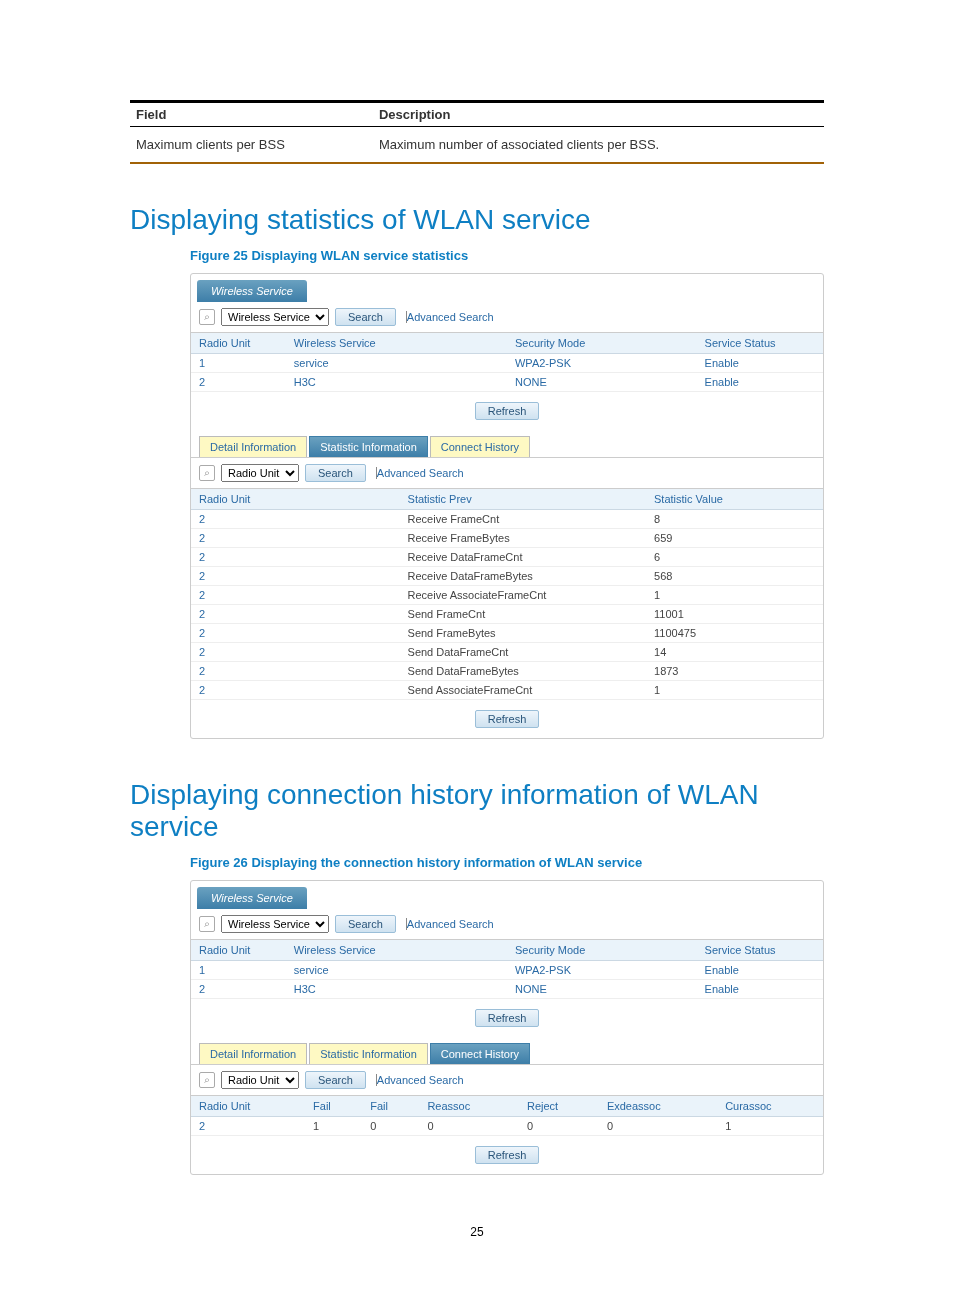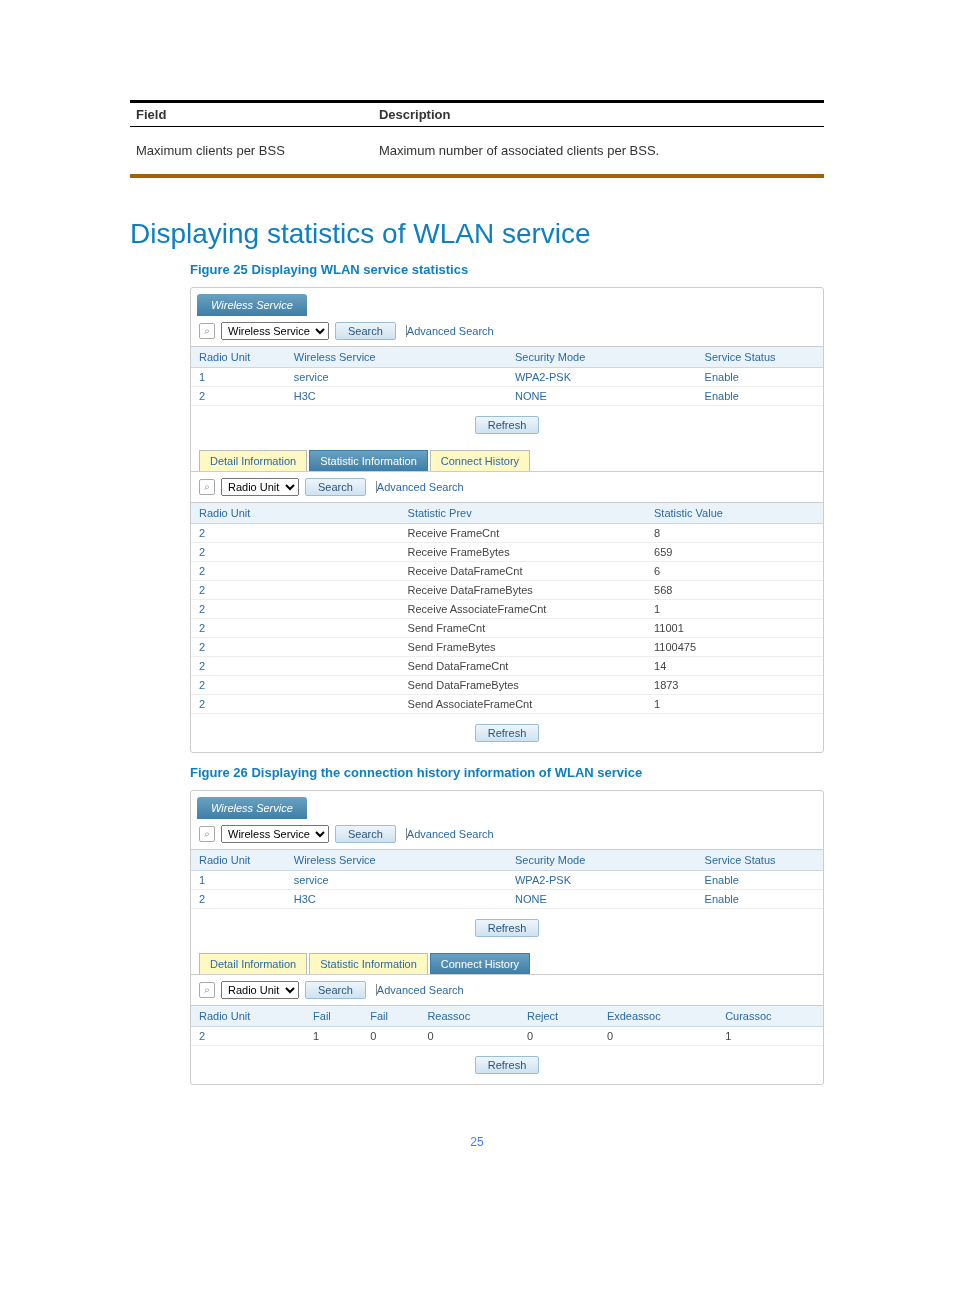--- a/index.html
+++ b/index.html
@@ -21,22 +21,22 @@
     font-size: 13px;
   }
   .doc-table th {
     text-align: left;
     font-weight: bold;
     border-top: 3px solid #000;
     border-bottom: 1px solid #000;
     padding: 4px 6px;
   }
   .doc-table td {
-    border-bottom: 4px solid #a16207;
-    padding: 16px 6px;
+    border-bottom: 2px solid #a16207;
+    padding: 10px 6px;
     font-weight: 300;
     margin-left: 15px;
   }
   h1.section-heading {
     color: #0e7fc3;
     font-weight: 300;
     font-size: 28px;
     margin: 40px 0 10px 0;
   }
   .figure-caption {
@@ -149,21 +149,21 @@
     border: 1px solid #888;
     padding: 0 4px;
     font-size: 10px;
     margin-left: 4px;
   }
   .pager .muted { color: #bbb; }
   .pager .box { border: 1px solid #aaa; padding: 0 6px; display:inline-block; min-width:12px; text-align:center;}
   .page-num {
     text-align: center;
     font-size: 12px;
-    color: #3b82f6;
+    color: #000000;
     margin-top: 50px;
   }
 </style>
 </head>
 <body>
 
 <div class="page">
 
   <table class="doc-table">
     <tbody>
@@ -286,20 +286,21 @@
             <td>Send AssociateFrameCnt</td>
             <td>1</td>
           </tr>
     </tbody>
       </table>
 
 
     <div class="center-row"><button class="btn">Refresh</button></div>
   </div>
 
+  <h1 class="section-heading">Displaying connection history information of WLAN service</h1>
   <div class="figure-caption">Figure 26 Displaying the connection history information of WLAN service</div>
 
   <div class="shot">
     <span class="tab-pill">Wireless Service</span>
 
     <div class="search-bar">
       <span class="search-icon">⌕</span>
       <select class="fake"><option>Wireless Service</option></select>
       <button class="btn">Search</button>
       <span class="adv-link">Advanced Search</span>

